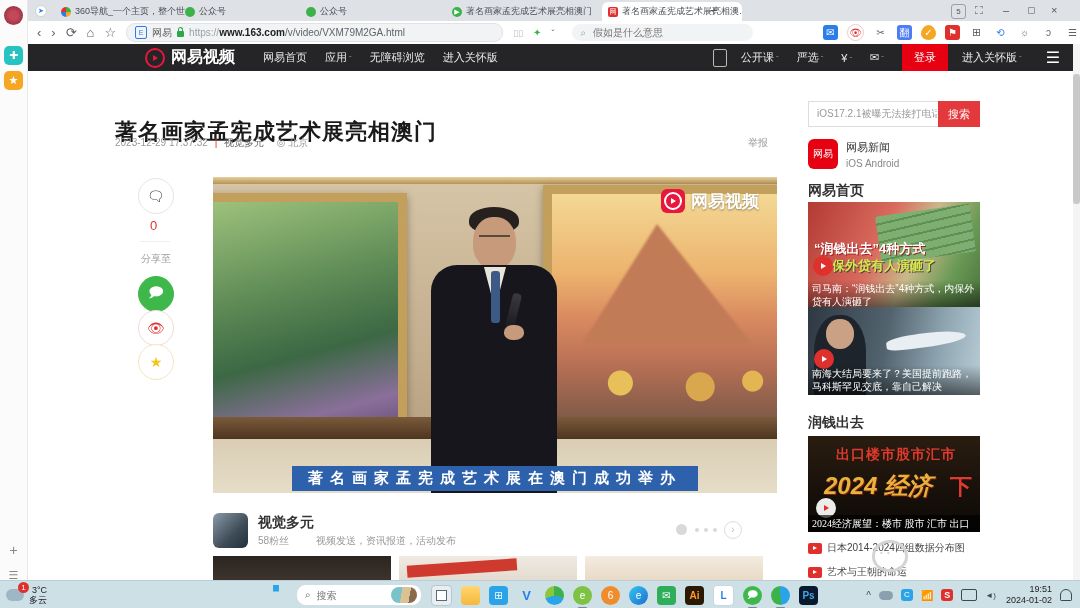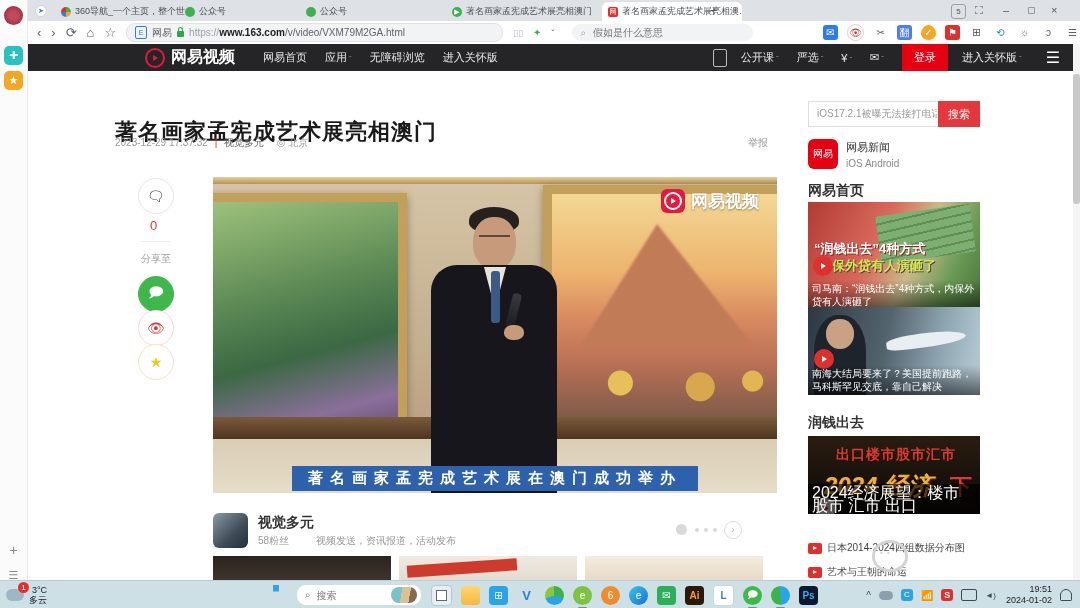--- a/index.html
+++ b/index.html
@@ -266,28 +266,28 @@
   <div class="abs" style="left:18px;top:12px;width:28px;height:30px;background:#caa184;border-radius:48%;"></div>
   <div class="abs" style="left:78px;top:26px;width:80px;height:14px;background:#e8eef2;border-radius:50% 80% 60% 40%;transform:rotate(-8deg);"></div>
   <div class="playc" style="left:6px;top:42px;background:#e0302d;">
       <span class="tri" style="border-left-color:#fff;"></span>
     </div>
   <div class="cap">南海大结局要来了？美国提前跑路，马科斯罕见交底，靠自己解决</div>
 </div>
 
 <div class="sb-h" style="top:414px;">润钱出去</div>
 
-<div class="sb-card" style="top:436px;height:78px;background:linear-gradient(180deg,#2a1d10 0%,#17100a 60%,#0d0a06 100%);">
+<div class="sb-card" style="top:436px;height:96px;background:linear-gradient(180deg,#2a1d10 0%,#17100a 60%,#0d0a06 100%);">
   <div class="abs" style="left:28px;top:10px;color:#e03a2e;font-weight:bold;font-size:14px;letter-spacing:1px;">出口楼市股市汇市</div>
   <div class="abs" style="left:16px;top:34px;color:#e8b33a;font-weight:bold;font-size:24px;font-style:italic;text-shadow:1px 1px 0 #7a1d12;">2024 经济</div>
   <div class="abs" style="left:142px;top:36px;color:#e03a2e;font-weight:bold;font-size:22px;">下</div>
   <div class="playc" style="left:8px;top:62px;">
       <span class="tri"></span>
     </div>
-  <div class="cap" style="background:rgba(0,0,0,.65);font-size:16px;">2024经济展望：楼市 股市 汇市 出口</div>
+  <div class="cap" style="background:rgba(0,0,0,.65);font-size:10px;font-family:Liberation Serif, serif;">2024经济展望：楼市 股市 汇市 出口</div>
 </div>
 
 <div class="linkrow" style="top:541px;">
   <span class="minitri">
       <span class="tri"></span>
     </span>
   <span>日本2014-2024四组数据分布图</span>
 </div>
 <div class="linkrow" style="top:565px;">
   <span class="minitri">

